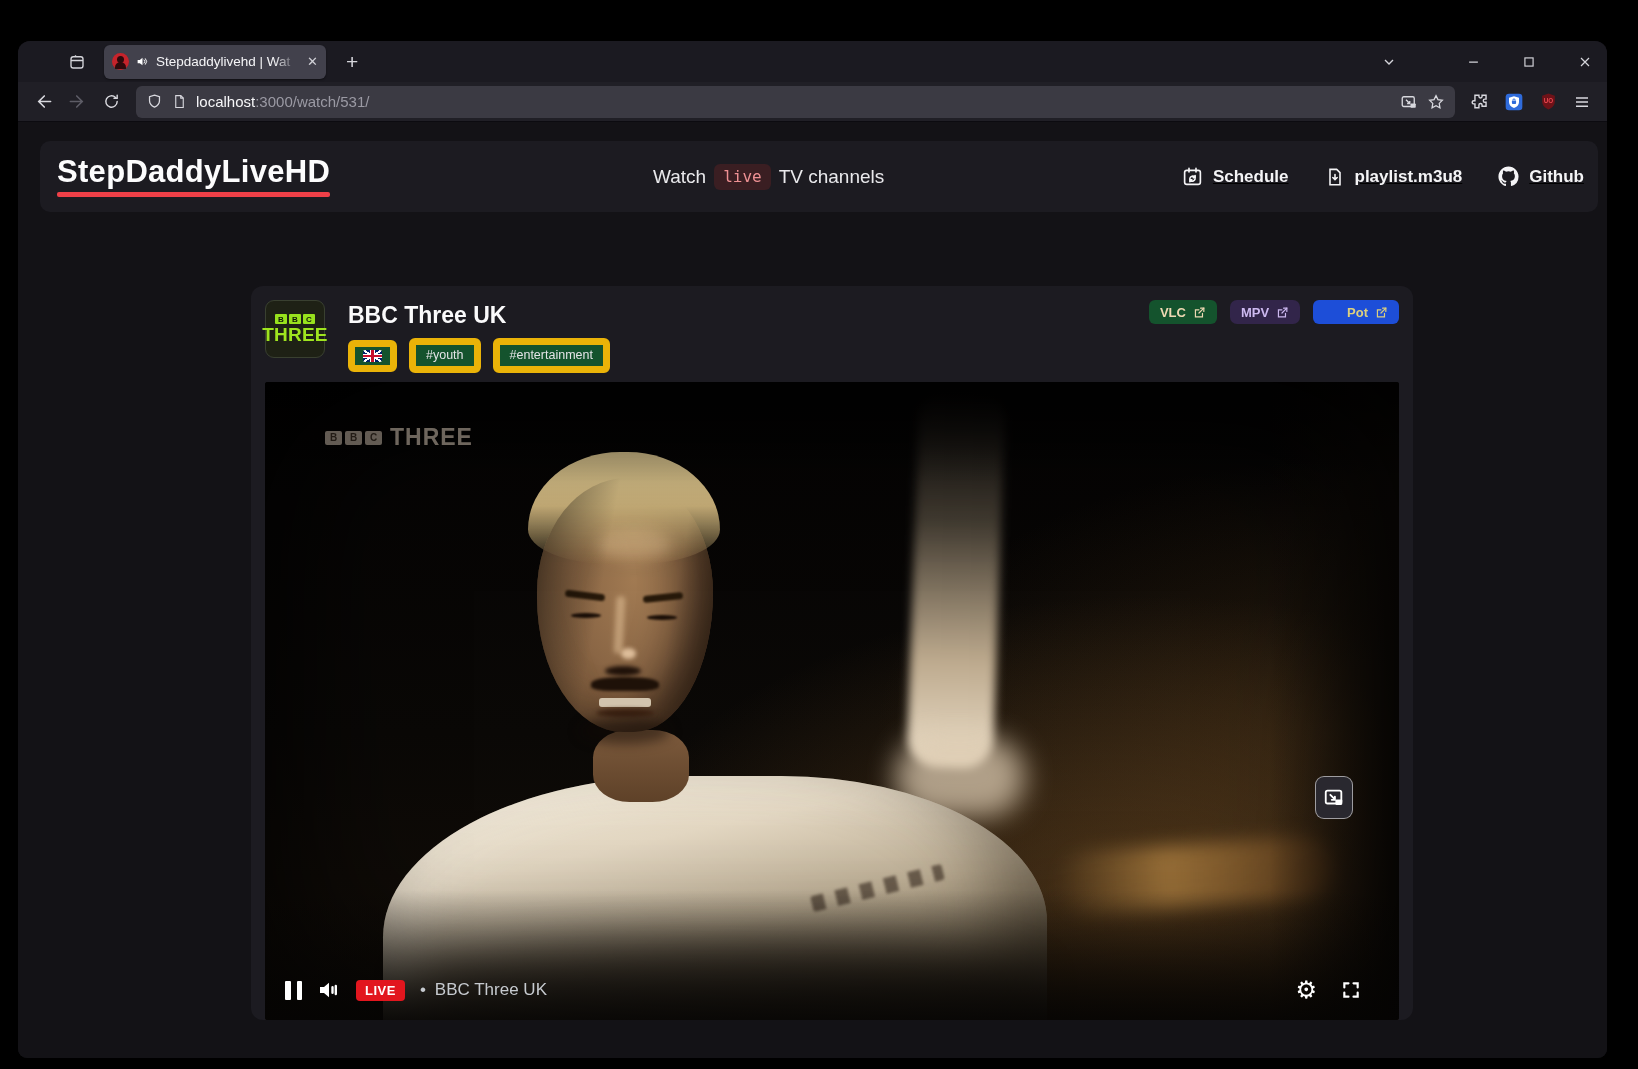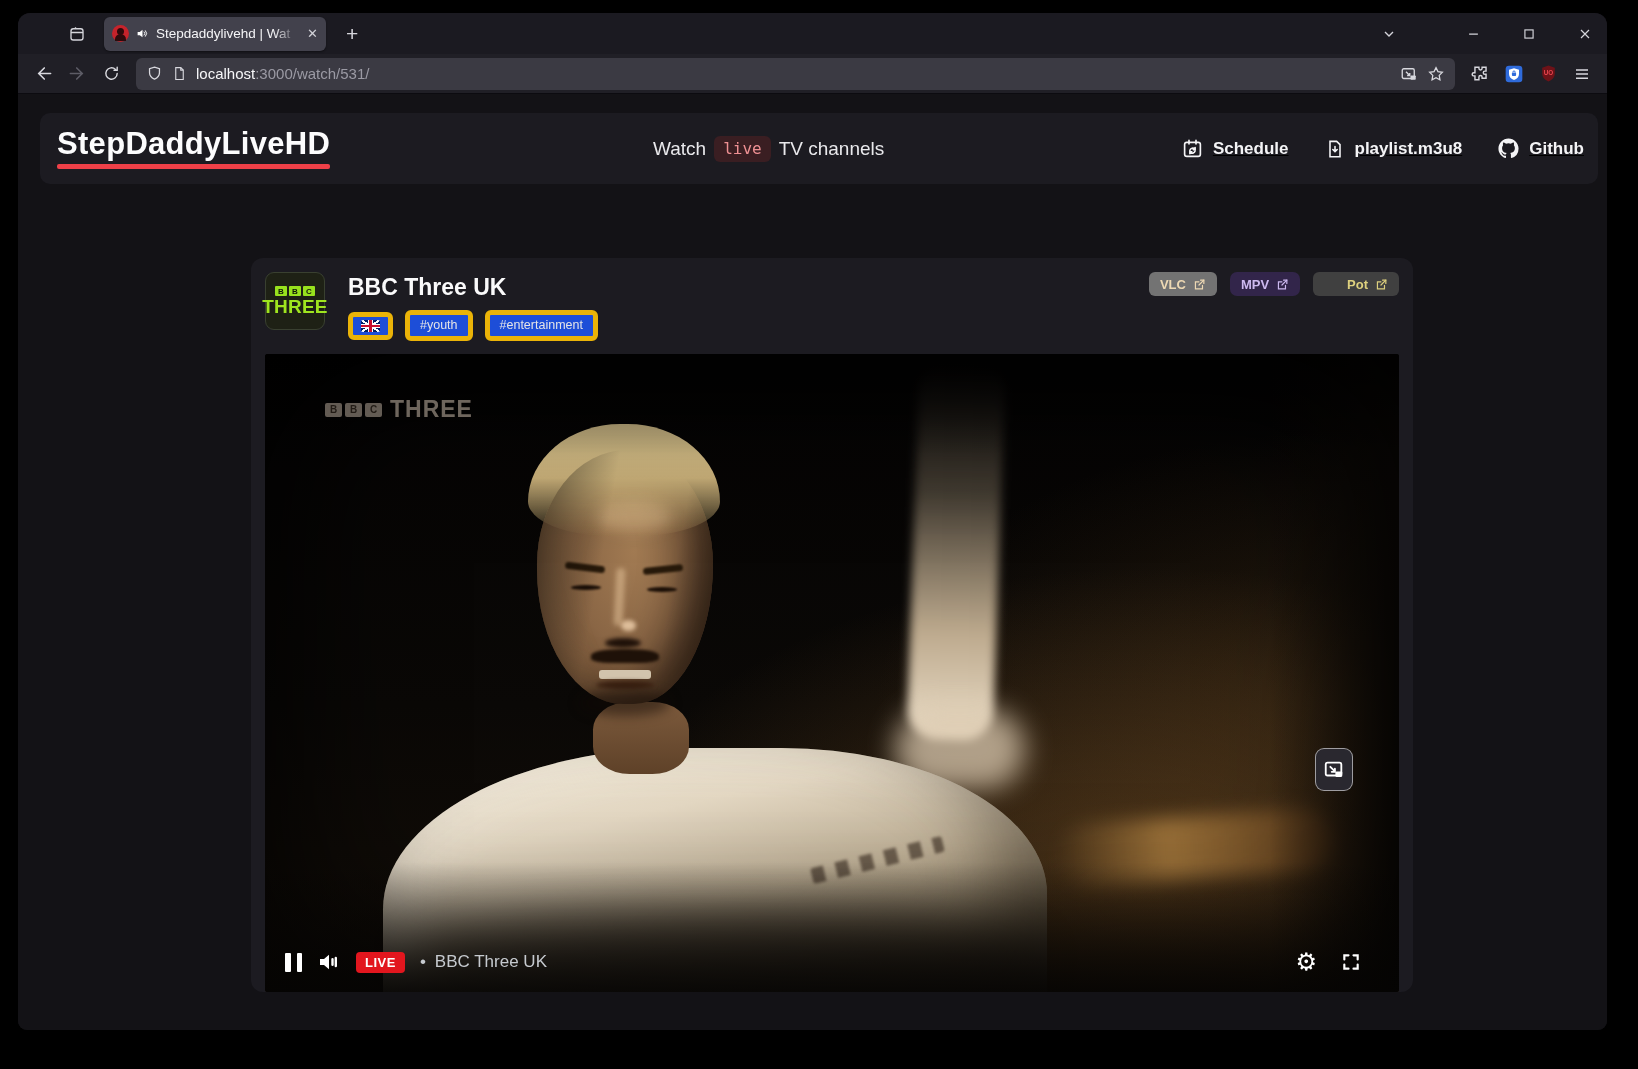--- a/index.html
+++ b/index.html
@@ -1,20 +1,20 @@
 <!DOCTYPE html>
 <html><head>
 <meta charset="utf-8">
 <style>
   * { margin:0; padding:0; box-sizing:border-box; }
   html,body { width:1638px; height:1069px; background:#000; overflow:hidden;
     font-family:"Liberation Sans", sans-serif; }
 
   
-  .window { position:absolute; left:18px; top:13px; width:1589px; height:1017px;
+  .window { position:absolute; left:18px; top:41px; width:1589px; height:1017px;
     background:#131216; border-radius:12px 12px 9px 9px; overflow:hidden; }
 
   .tabbar { position:relative; height:41px; background:#1b1a21;
     display:flex; align-items:center; }
   .ff-view { width:30px; height:28px; margin-left:44px; border-radius:6px;
     display:flex; align-items:center; justify-content:center; color:#d5d5db; }
   .tab { position:relative; margin-left:12px; width:222px; height:34px; background:#42414c;
     border-radius:6px; display:flex; align-items:center; padding:0 8px; gap:7px;
     box-shadow:0 1px 2px rgba(0,0,0,.4); }
   .favicon { width:17px; height:17px; border-radius:50%; background:#c6232b; position:relative; flex:none; }
@@ -67,21 +67,21 @@
     border:1px solid #394030; display:flex; flex-direction:column; align-items:center;
     justify-content:center; gap:1px; flex:none; }
   .bbc-blocks { display:flex; gap:2px; }
   .bbc-blocks span { width:12px; height:10px; background:#98e21d; color:#10140a;
     font-size:8px; font-weight:bold; display:flex; align-items:center; justify-content:center;
     border-radius:1px; }
   .bbc-word { color:#9fe51f; font-weight:bold; font-size:19px; letter-spacing:.2px; line-height:1; }
   .ch-meta { margin-left:23px; display:flex; flex-direction:column; justify-content:flex-start; }
   .ch-title { font-size:23px; font-weight:bold; color:#fafafb; margin-top:2px; }
   .tags { display:flex; gap:12px; margin-top:9px; align-items:center; }
-  .tag { border:5px solid #eab308; background:#1d4ed8; border-radius:6px; color:#e4e4e7;
+  .tag { border:7px solid #eab308; background:#14532d; border-radius:6px; color:#e4e4e7;
     font-size:12.5px; padding:2px 10px 3px; line-height:1.3; }
   .tag.flag-pill { padding:3px 8px; display:flex; align-items:center; }
   .gb-flag { width:19px; height:12px; border-radius:2px; background-color:#012169;
     background-image:
       linear-gradient(to right, transparent 44%, #C8102E 44%, #C8102E 56%, transparent 56%),
       linear-gradient(to bottom, transparent 42%, #C8102E 42%, #C8102E 58%, transparent 58%),
       linear-gradient(to right, transparent 38%, #fff 38%, #fff 62%, transparent 62%),
       linear-gradient(to bottom, transparent 34%, #fff 34%, #fff 66%, transparent 66%),
       linear-gradient(33deg, transparent 45%, #fff 45%, #fff 55%, transparent 55%),
       linear-gradient(-33deg, transparent 45%, #fff 45%, #fff 55%, transparent 55%); }
@@ -353,37 +353,37 @@
           <div class="tags">
             <span class="tag flag-pill">
                 <span class="gb-flag"></span>
               </span>
             <span class="tag">#youth</span>
             <span class="tag">#entertainment</span>
           </div>
         </div>
         <div class="ch-right">
           <div class="open-row">
-            <div class="open-btn" style="background: #737373; color: rgb(238, 217, 180);">
+            <div class="open-btn" style="background: #14532d; color: rgb(238, 217, 180);">
               <span>VLC</span>
               <svg width="13" height="13" viewBox="0 0 24 24" fill="none" stroke="currentColor" stroke-width="2.2" stroke-linecap="round">
                   <path d="M14 4h6v6"></path>
                   <path d="M20 4l-9 9"></path>
                   <path d="M17.5 13.5V20h-13V7H11"></path>
                 </svg>
             </div>
             <div class="open-btn" style="background: rgb(50, 37, 74); color: rgb(205, 185, 240); border-radius: 7px;">
               <span>MPV</span>
               <svg width="13" height="13" viewBox="0 0 24 24" fill="none" stroke="currentColor" stroke-width="2.2" stroke-linecap="round">
                   <path d="M14 4h6v6"></path>
                   <path d="M20 4l-9 9"></path>
                   <path d="M17.5 13.5V20h-13V7H11"></path>
                 </svg>
             </div>
-            <div class="open-btn" style="background: #404040; color: rgb(221, 208, 126); padding-left: 34px;">
+            <div class="open-btn" style="background: #1d4ed8; color: rgb(221, 208, 126); padding-left: 34px;">
               <span>Pot</span>
               <svg width="13" height="13" viewBox="0 0 24 24" fill="none" stroke="currentColor" stroke-width="2.2" stroke-linecap="round">
                   <path d="M14 4h6v6"></path>
                   <path d="M20 4l-9 9"></path>
                   <path d="M17.5 13.5V20h-13V7H11"></path>
                 </svg>
             </div>
           </div>
         </div>
       </div>

